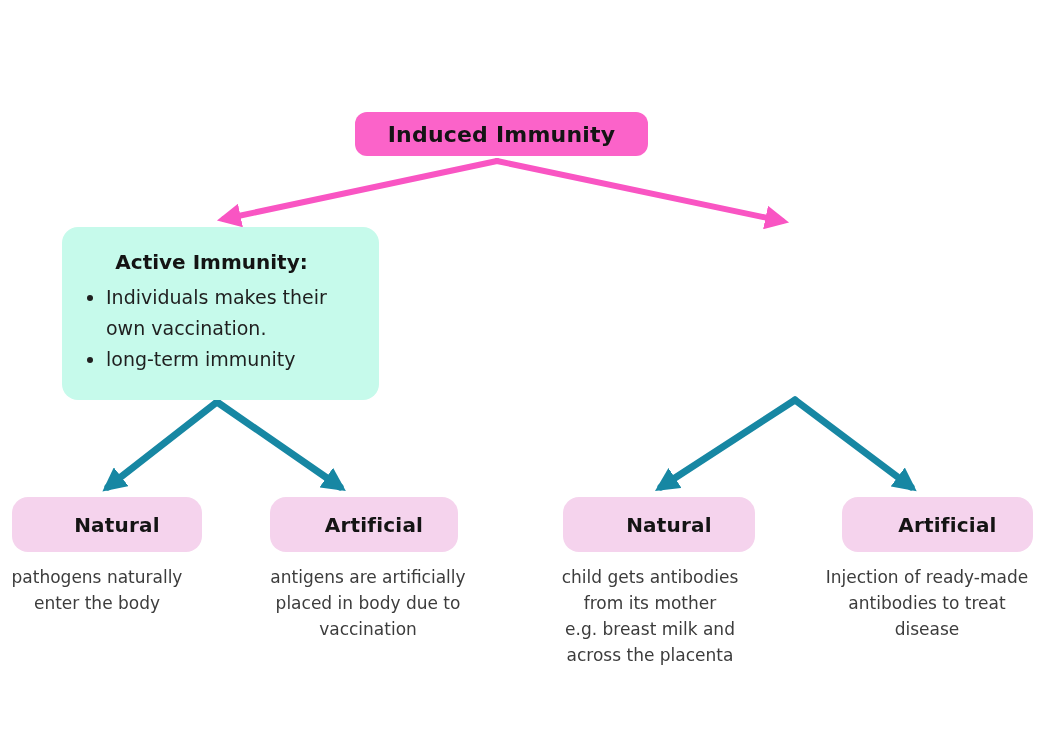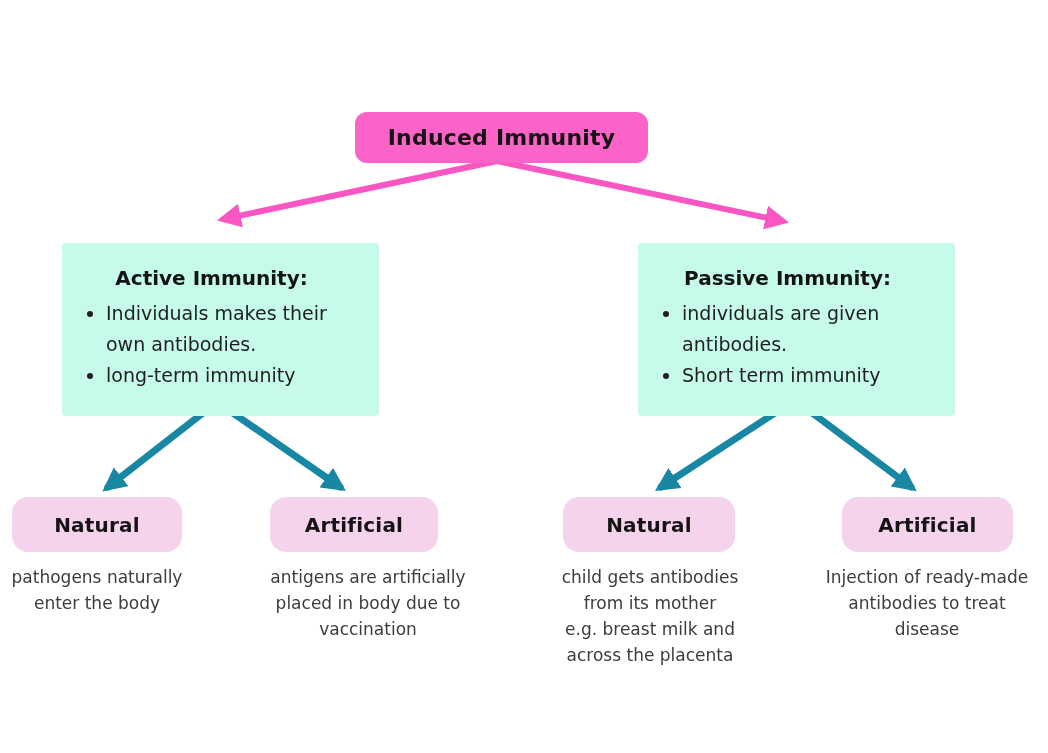--- a/index.html
+++ b/index.html
@@ -20,43 +20,42 @@
     pointer-events: none;
   }
   .l-pink { stroke: var(--arrow-pink, #f955c3); stroke-width: 6; stroke-linecap: round; }
   .l-teal { stroke: var(--arrow-teal, #1787a3); stroke-width: 7; stroke-linecap: round; }
   .head-pink { fill: var(--arrow-pink, #f955c3); }
   .head-teal { fill: var(--arrow-teal, #1787a3); }
 
   .root-box {
     position: absolute;
     left: 355px; top: 112px;
-    width: 293px; height: 51px;
+    width: 293px; height: 44px;
     background: var(--root-box-bg, #fb63c9);
     border-radius: 12px;
     display: flex; align-items: center; justify-content: center;
     z-index: 2;
     text-align: right;
   }
   .root-label {
     font-size: 22px; font-weight: 700;
     color: var(--heading-text, #141414);
     letter-spacing: 0.2px;
   }
 
   .branch-box {
     position: absolute;
     top: 227px;
     width: 317px; height: 173px;
     background: var(--branch-box-bg, #c6faeb);
-    border-radius: 4px;
+    border-radius: 16px;
     box-sizing: border-box;
     padding: 23px 18px 0 0;
     z-index: 2;
-    margin-top: 16px;
   }
   .branch-active { left: 62px; }
   .branch-passive { left: 638px; }
   .branch-title {
     margin: 0;
     text-align: center;
     font-size: 20px; font-weight: 700;
     color: var(--heading-text, #141414);
   }
   .branch-bullets {
@@ -72,20 +71,21 @@
   .branch-bullets li::marker { color: var(--body-text, #1f1f1f); }
   .bullet-bold { font-weight: 400; }
 
   .leaf-box {
     position: absolute;
     top: 497px; height: 55px;
     background: var(--leaf-box-bg, #f5d3ed);
     border-radius: 16px;
     display: flex; align-items: center; justify-content: center;
     z-index: 2;
+    padding-left: 20px;
   }
   .leaf-label {
     font-size: 20px; font-weight: 700;
     color: var(--heading-text, #141414);
     letter-spacing: 0.2px;
   }
   .leaf-a1 { left: 12px;  width: 170px; }
   .leaf-a2 { left: 270px; width: 168px; }
   .leaf-p1 { left: 563px; width: 172px; }
   .leaf-p2 { left: 842px; width: 171px; }
@@ -129,32 +129,25 @@
     <line class="l-teal" x1="795" y1="400" x2="911" y2="487" marker-end="url(#ah-teal)"></line>
   </svg>
 
   <div class="root-box">
     <span class="root-label">Induced Immunity</span>
   </div>
 
   <section class="branch-box branch-active">
     <h2 class="branch-title">Active Immunity:</h2>
     <ul class="branch-bullets">
-      <li><span class="bullet-bold"></span><span>Individuals makes their own antibodies.</span></li>
+      <li><span class="bullet-bold"></span><span>Individuals makes their own vaccination.</span></li>
       <li><span class="bullet-bold">long-term</span><span> immunity</span></li>
     </ul>
   </section>
 
-  <section class="branch-box branch-passive">
-    <h2 class="branch-title">Passive Immunity:</h2>
-    <ul class="branch-bullets">
-      <li><span class="bullet-bold"></span><span>individuals are given antibodies.</span></li>
-      <li><span class="bullet-bold">Short term</span><span> immunity</span></li>
-    </ul>
-  </section>
 
   <div class="leaf-box leaf-a1">
     <span class="leaf-label">Natural</span>
   </div>
   <div class="leaf-box leaf-a2">
     <span class="leaf-label">Artificial</span>
   </div>
   <div class="leaf-box leaf-p1">
     <span class="leaf-label">Natural</span>
   </div>

